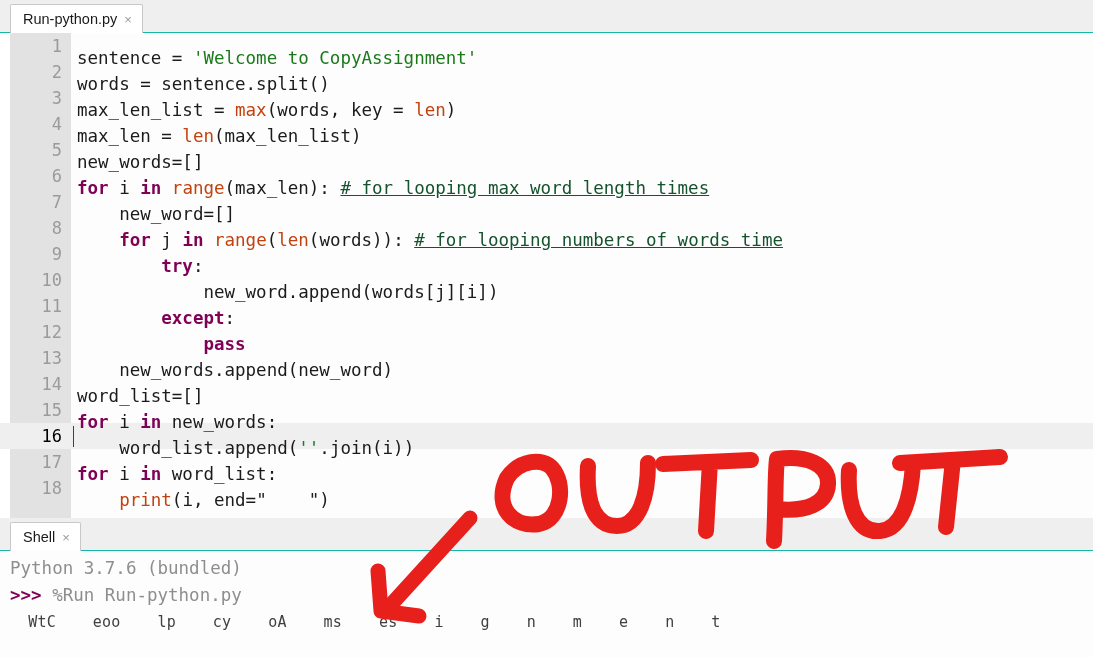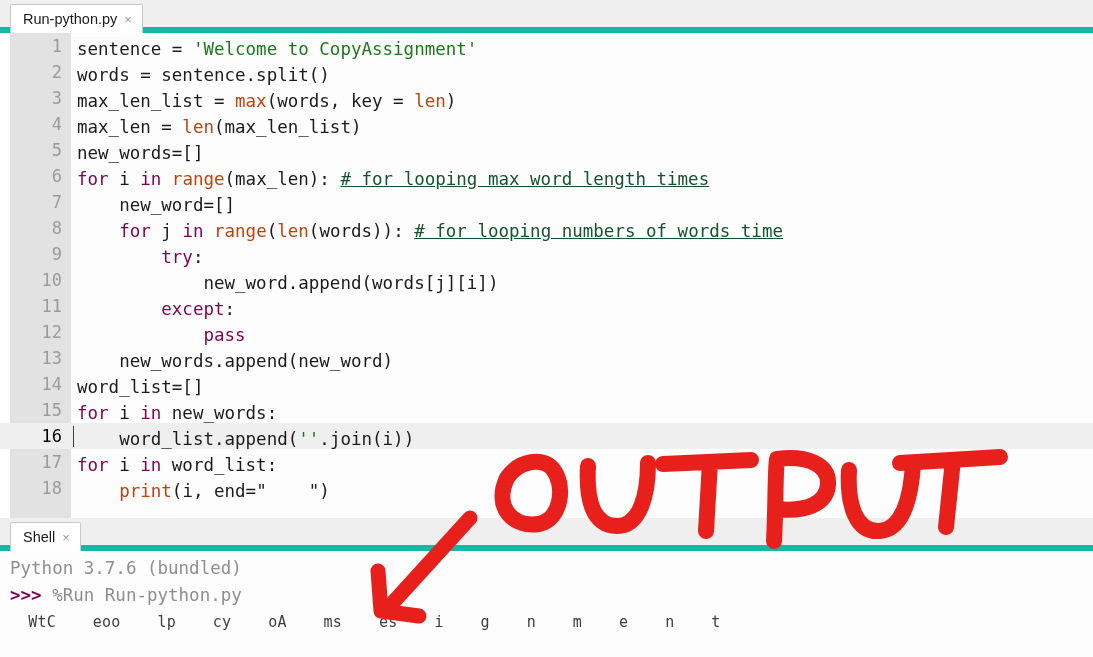--- a/index.html
+++ b/index.html
@@ -12,21 +12,21 @@
     height: 657px;
     overflow: hidden;
     font-family: "DejaVu Sans Mono", monospace;
     position: relative;
   }
 
   
   .tabbar {
     height: 33px;
     background: #efefef;
-    border-bottom: 6px solid #14b8a6;
+    border-bottom: 1px solid #14b8a6;
     position: relative;
     box-sizing: border-box;
     padding-left: 24px;
   }
   .tab {
     position: absolute;
     left: 10px;
     top: 4px;
     height: 29px;
     background: #ffffff;
@@ -96,37 +96,37 @@
     width: 52px;
     text-align: right;
     color: #9b9b9b;
     font-family: "DejaVu Sans Mono", monospace;
     font-size: 17px;
     z-index: 5;
   }
   .code {
     position: absolute;
     left: 77px;
-    top: 3px;
+    top: 12px;
     color: #1b1b1b;
     z-index: 5;
   }
   .line.current .ln { color: #000000; }
   .line.current .caret {
     position: absolute;
     left: 73px;
     top: 3px;
     width: 1px;
     height: 21px;
     background: #404040;
     z-index: 6;
   }
 
   
-  .t-kw   { color: #7f0055; font-weight: normal; }
+  .t-kw   { color: #7f0055; font-weight: bold; }
   .t-bi   { color: #c2410c; }
   .t-str  { color: #1a7a1a; }
   .t-com  { color: #14532d; text-decoration: underline; }
   .t-pl   { color: #1b1b1b; }
 
   
   .shell {
     position: relative;
     height: 139px;
     background: #fdfdfd;

